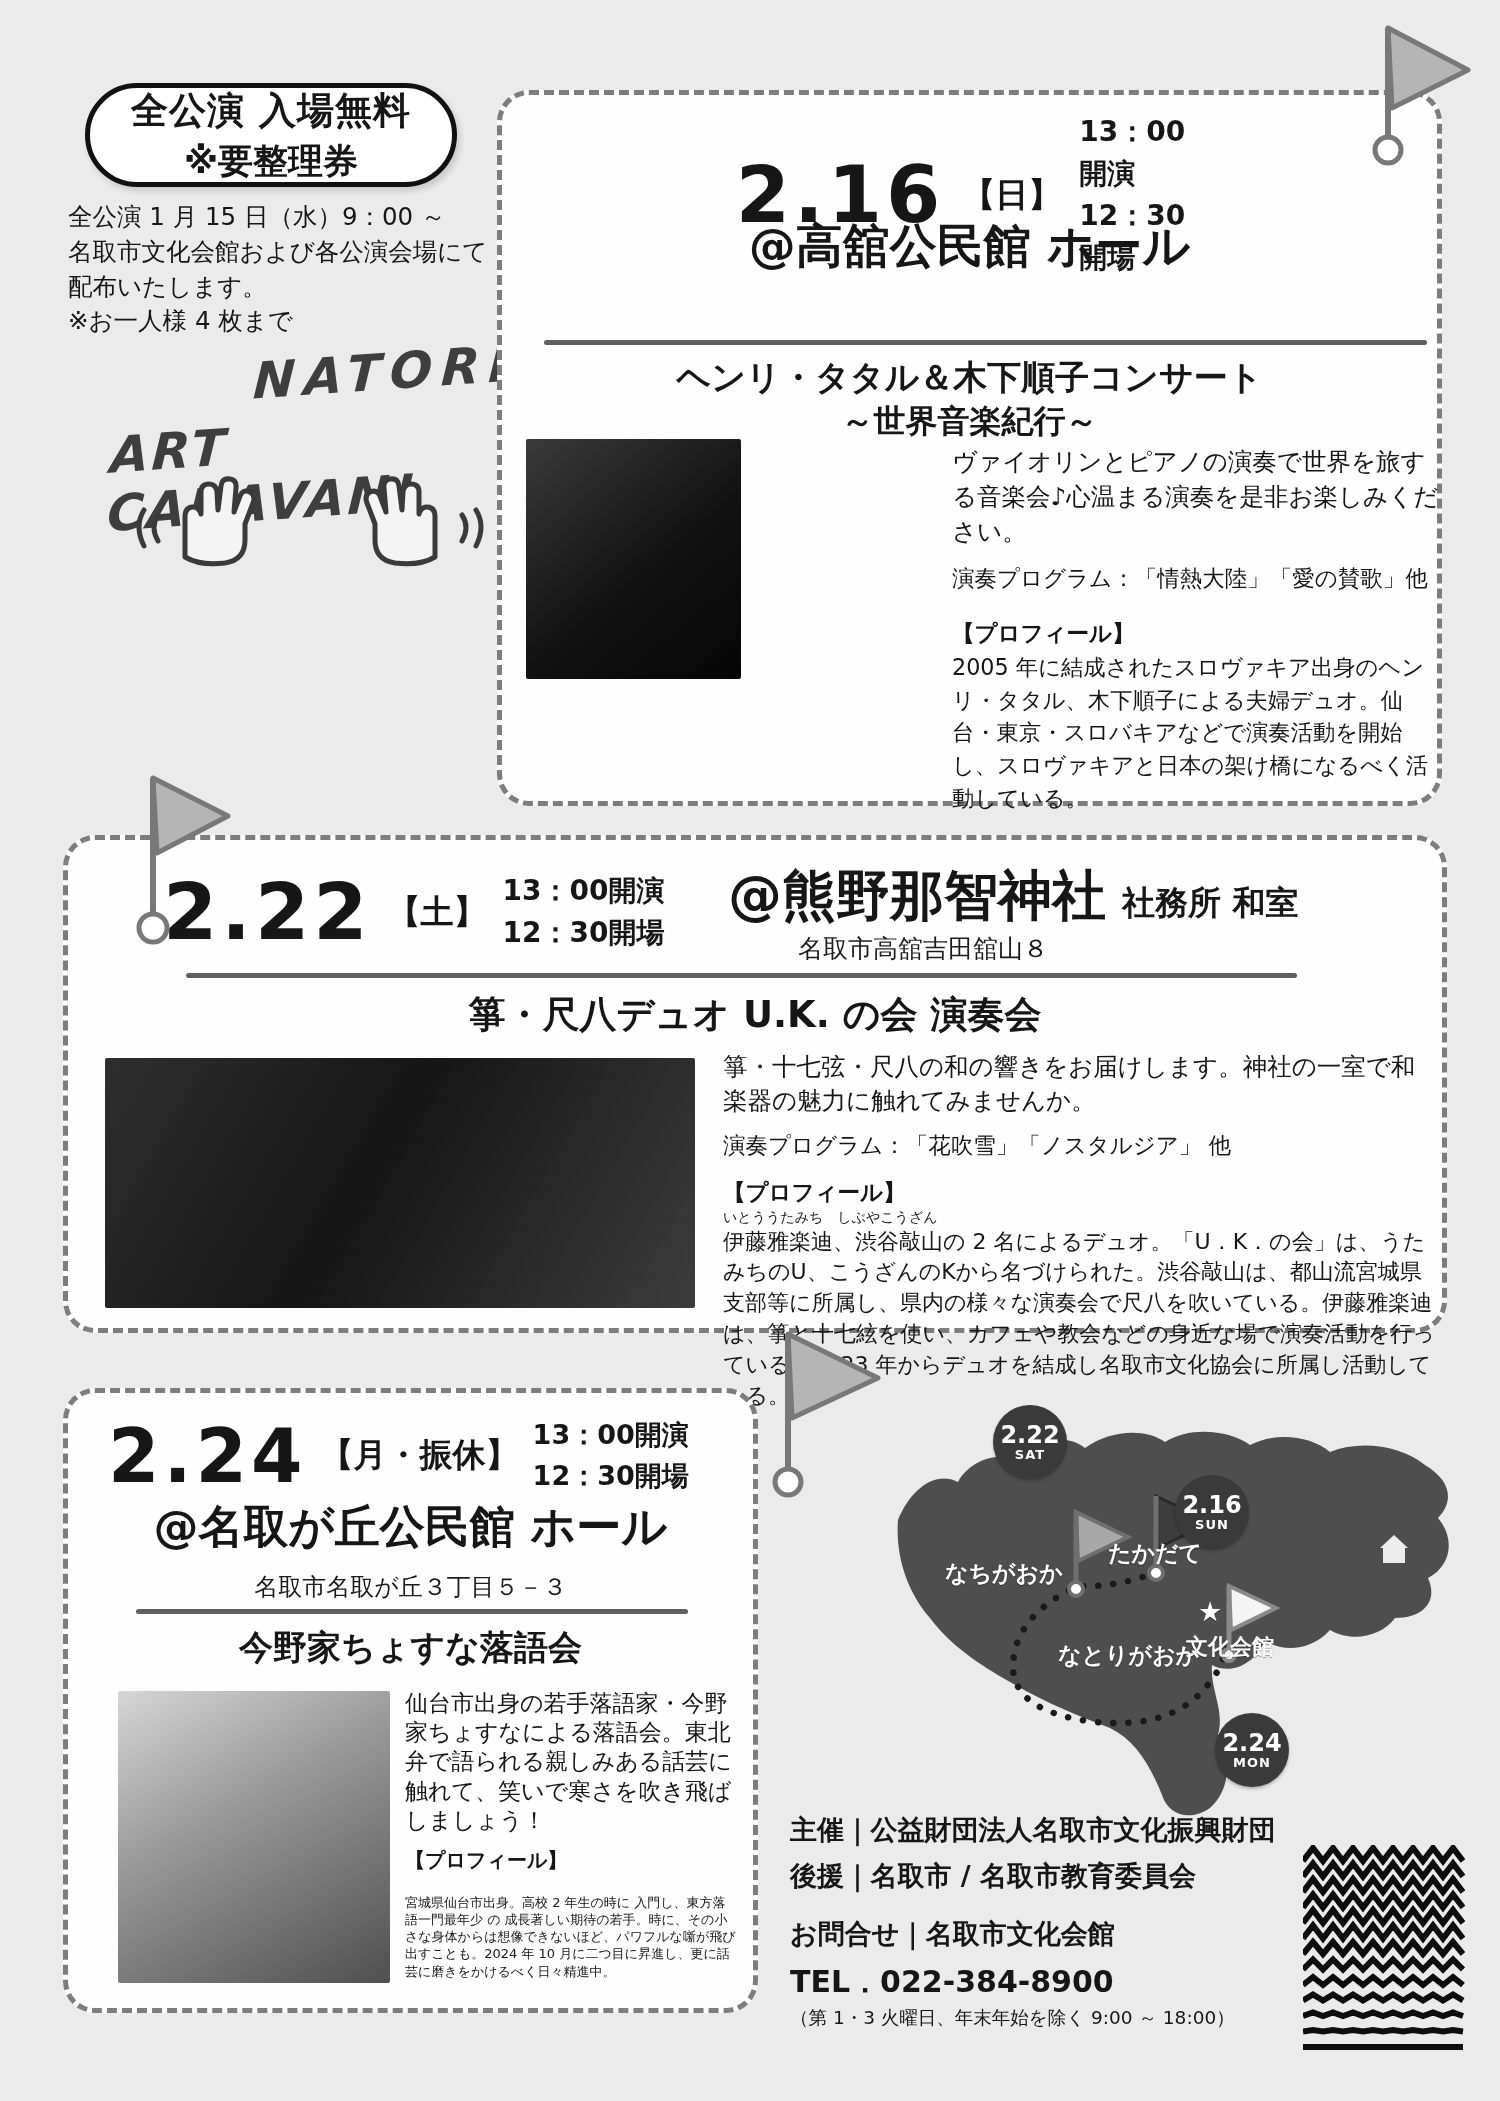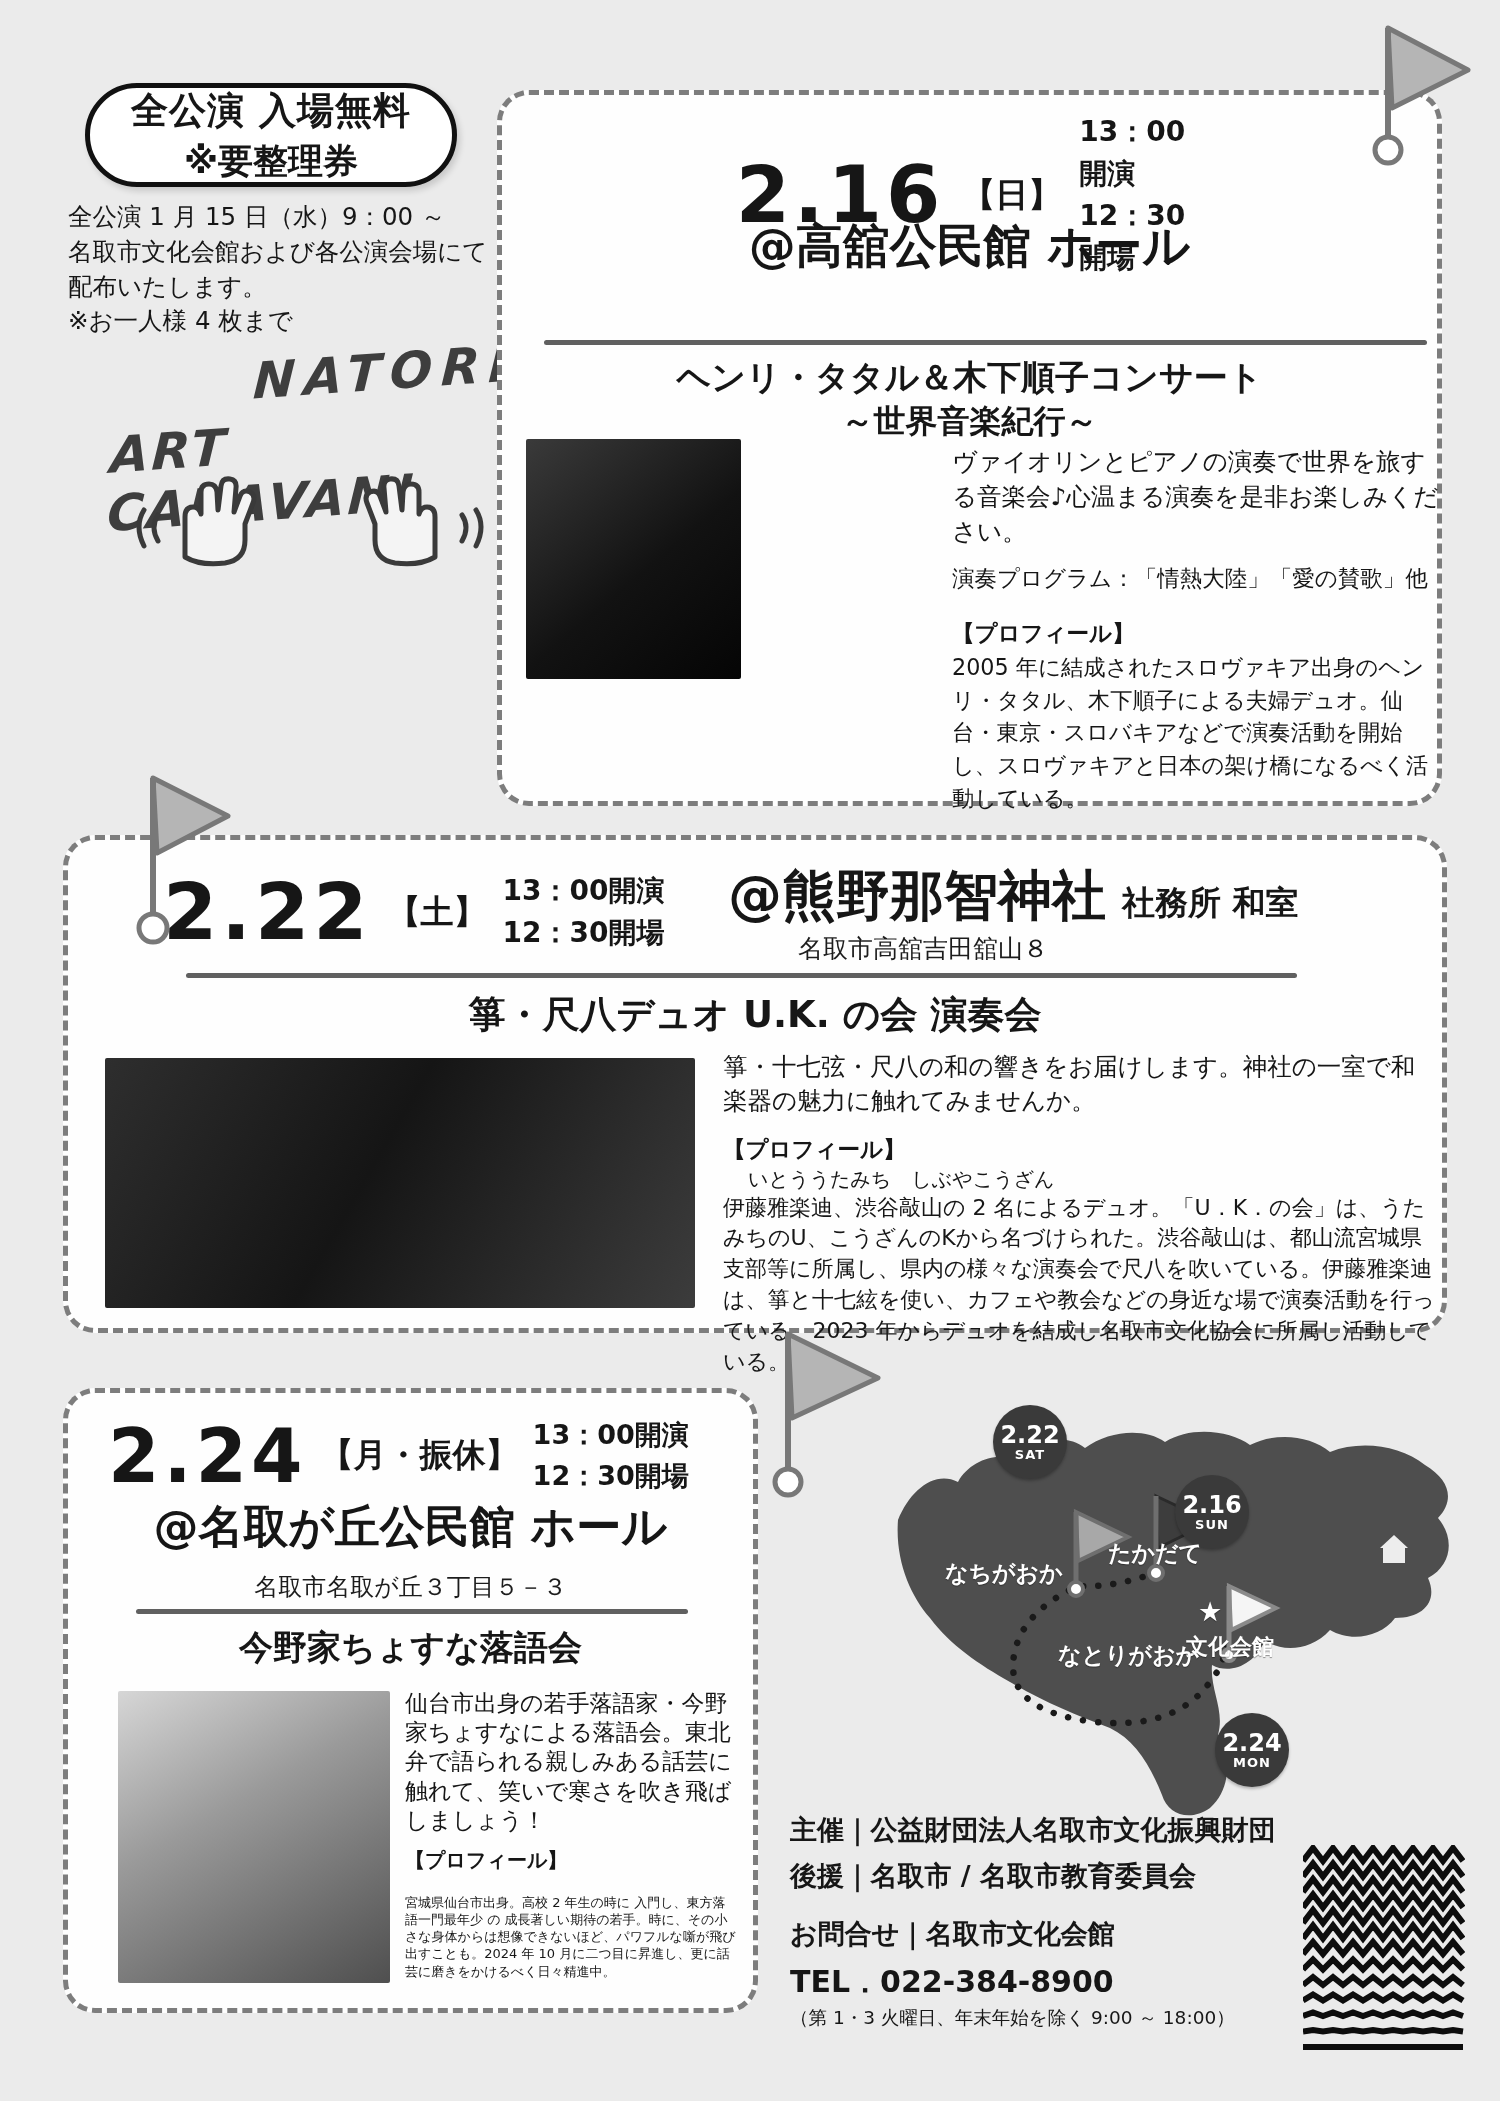--- a/index.html
+++ b/index.html
@@ -126,22 +126,23 @@
   <div class="abs" style="left:660px;top:20px;display:flex;align-items:baseline;gap:16px;">
     <span class="venue" style="font-size:54px;">@熊野那智神社</span>
     <span class="venue" style="font-size:33px;">社務所 和室</span>
   </div>
   <div class="abs addr" style="left:730px;top:92px;font-size:25px;">名取市高舘吉田舘山８</div>
   <div class="divider" style="left:118px;right:145px;top:133px;"></div>
   <div class="abs center etitle" style="top:150px;font-size:37px;">箏・尺八デュオ U.K. の会 演奏会</div>
   <div class="photo" style="left:37px;top:218px;width:590px;height:250px;background:linear-gradient(120deg,#2e2e2e 0%,#151515 45%,#3c3c3c 100%);"></div>
   <div class="abs" style="left:655px;top:210px;width:715px;">
     <div class="desc" style="font-size:24.5px;line-height:1.38;">箏・十七弦・尺八の和の響きをお届けします。神社の一室で和楽器の魅力に触れてみませんか。</div>
+    <div class="program" style="font-size:22.5px;margin-top:12px;">演奏プログラム：「花吹雪」「ノスタルジア」 他</div>
     <div class="plabel" style="font-size:22.5px;margin-top:16px;">【プロフィール】</div>
-    <div style="font-size:20px;margin-top:1px;margin-left:25px;">いとううたみち　しぶやこうざん</div>
+    <div style="font-size:14px;margin-top:1px;">いとううたみち　しぶやこうざん</div>
     <div class="profile" style="font-size:22px;line-height:1.4;">伊藤雅楽迪、渋谷敲山の 2 名によるデュオ。「U．K．の会」は、うたみちのU、こうざんのKから名づけられた。渋谷敲山は、都山流宮城県支部等に所属し、県内の様々な演奏会で尺八を吹いている。伊藤雅楽迪は、箏と十七絃を使い、カフェや教会などの身近な場で演奏活動を行っている。2023 年からデュオを結成し名取市文化協会に所属し活動している。</div>
   </div>
 </div>
 
 <svg class="abs" style="left:110px;top:768px;" width="130" height="180" viewBox="0 0 130 180">
   <path d="M43 10 L118 48 L47 85 Z" fill="#b5b5b5" stroke="#787878" stroke-width="5" stroke-linejoin="round"></path>
   <line x1="43" y1="10" x2="43" y2="148" stroke="#787878" stroke-width="6"></line>
   <circle cx="43" cy="160" r="14" fill="#fff" stroke="#787878" stroke-width="5"></circle>
 </svg>
 

